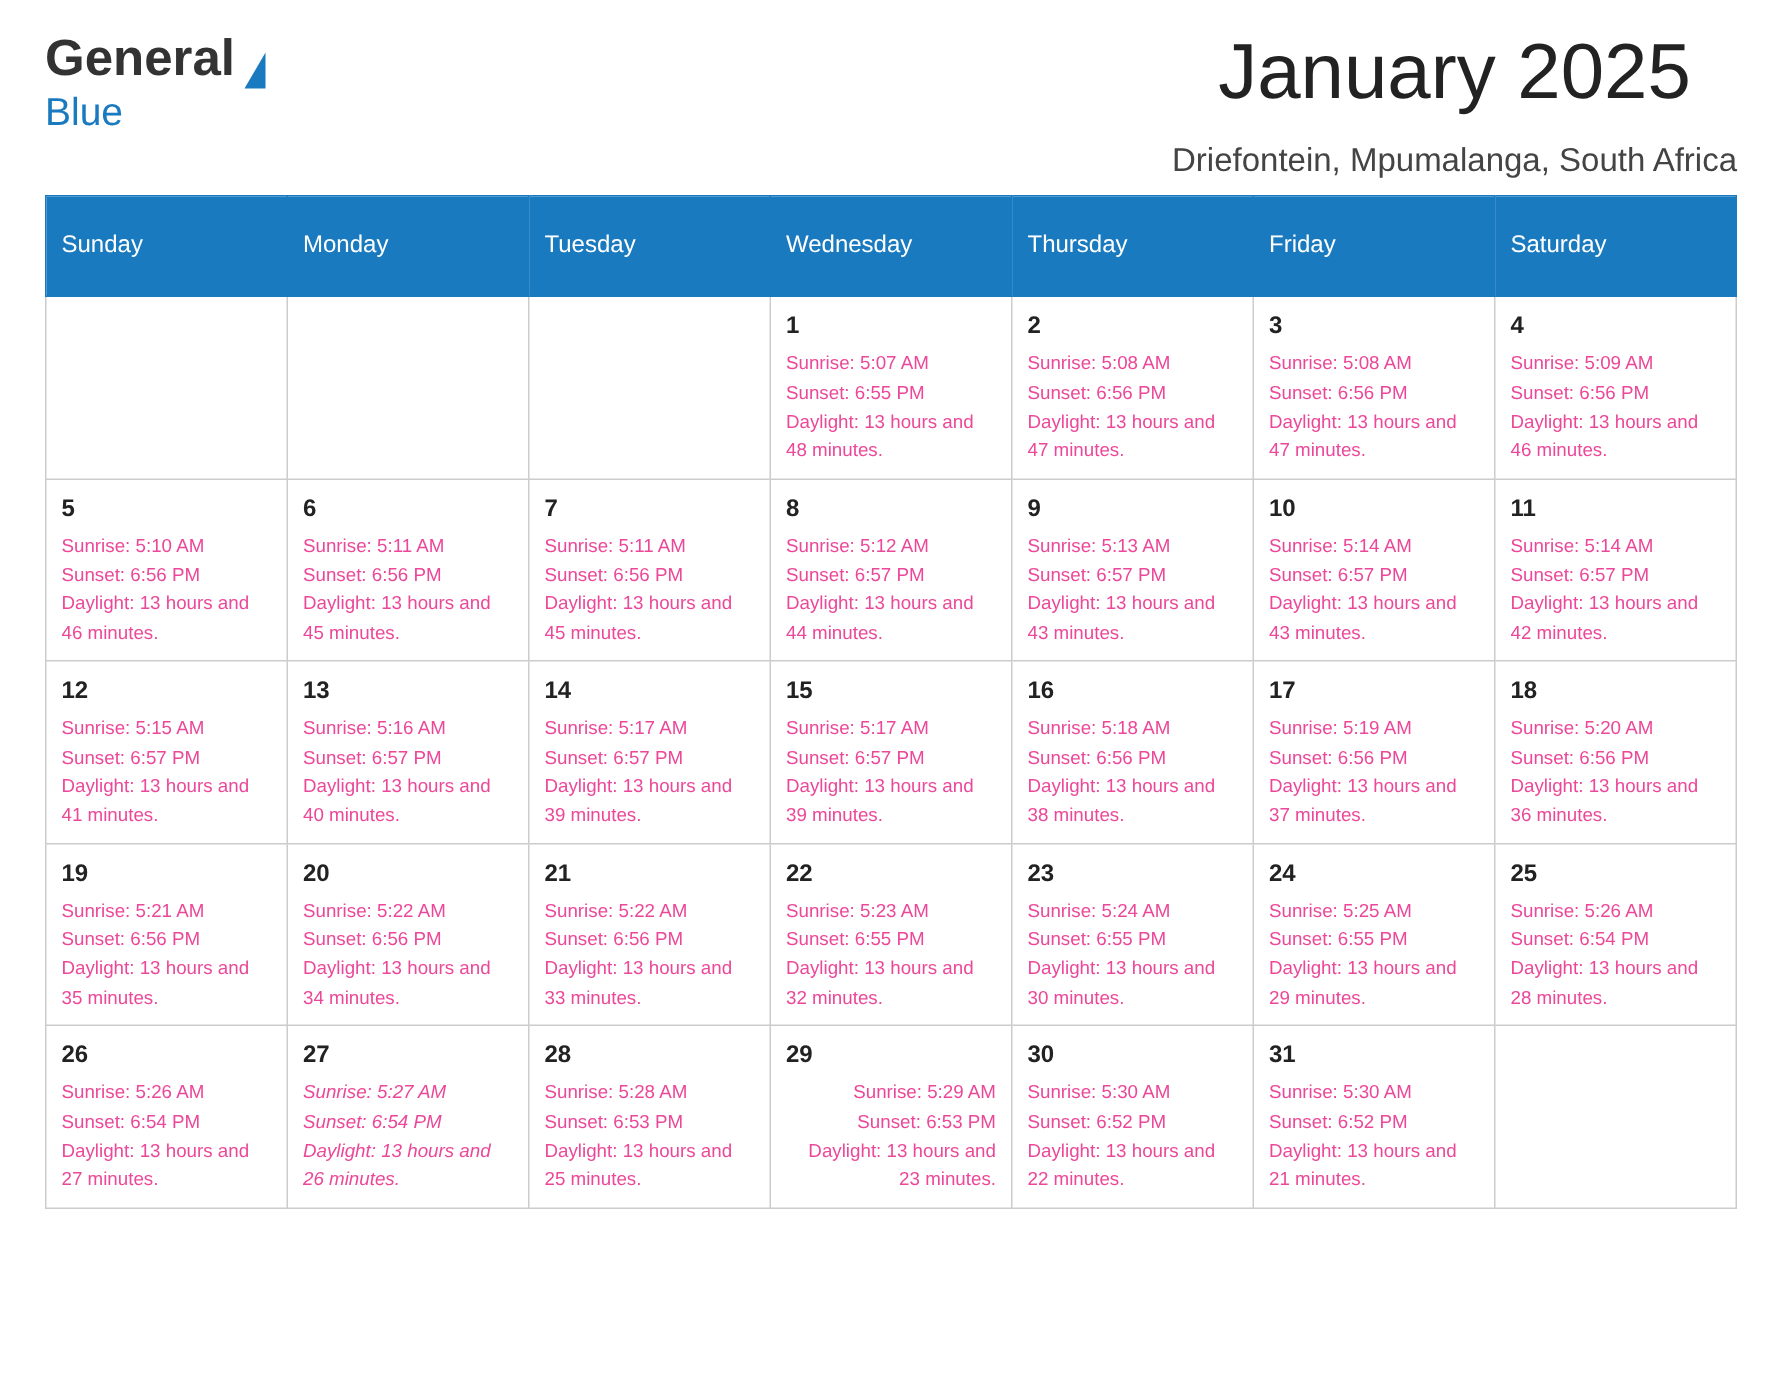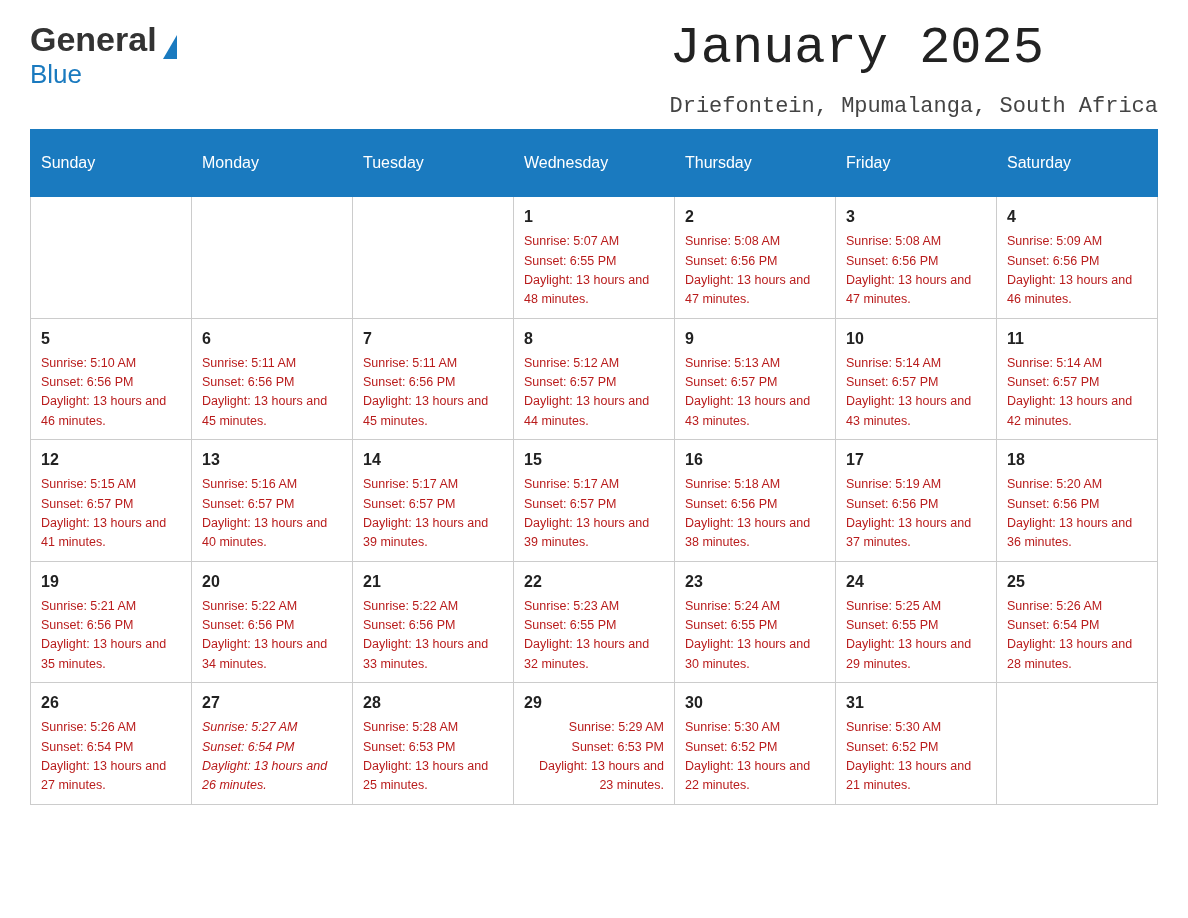--- a/index.html
+++ b/index.html
@@ -37,22 +37,21 @@
     }
     .logo-area {
       display: flex;
       flex-direction: column;
     }
     .logo-line1 {
       display: flex;
       align-items: flex-end;
     }
     .title-area {
-      text-align: left;
-      font-family: Liberation Mono, monospace;
+      text-align: center;
     }
     .month-title {
       font-size: 52px;
       font-weight: normal;
       color: #222;
       line-height: 1.1;
     }
     .location-title {
       font-size: 22px;
       color: #444;
@@ -83,21 +82,21 @@
       line-height: 1.5;
     }
     .day-number {
       font-size: 16px;
       font-weight: bold;
       color: #222;
       display: block;
       margin-bottom: 3px;
     }
     .day-info {
-      color: #b91c1c;
+      color: #ec4899;
       font-size: 12.5px;
       line-height: 1.55;
     }
     .empty-cell {
       background: #fff;
     }
     tr td {
       height: 100px;
     }
   </style>

